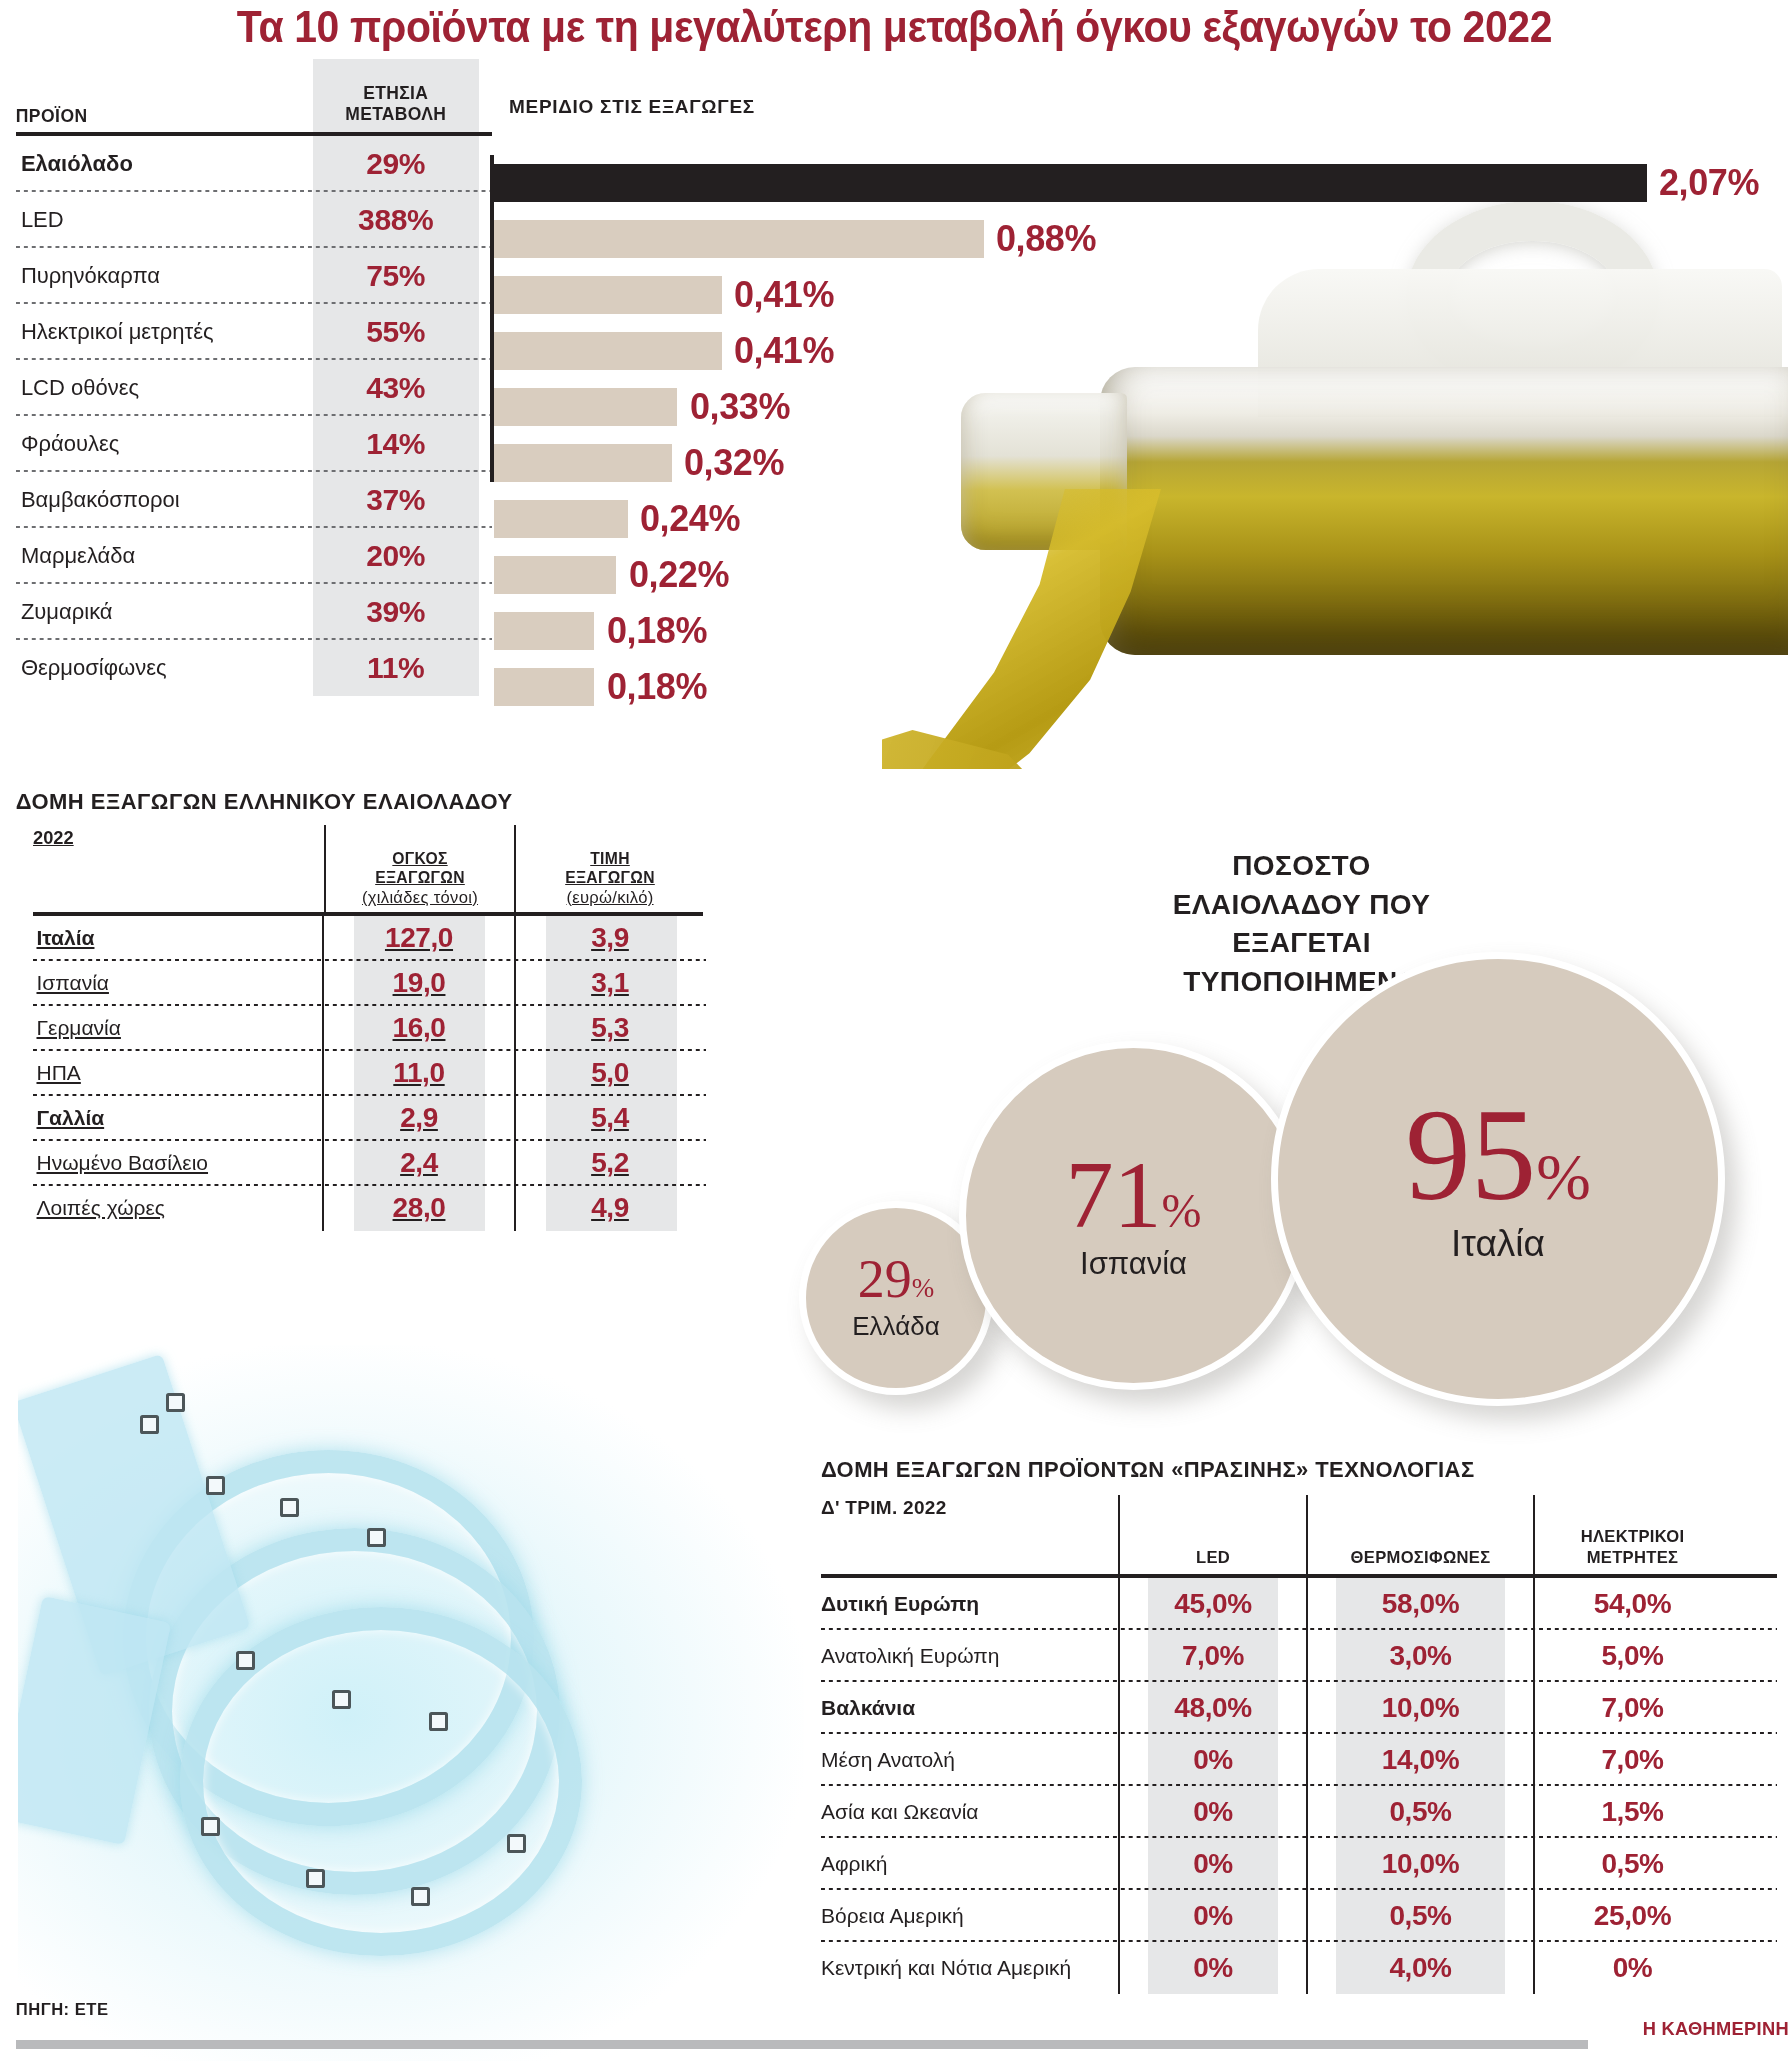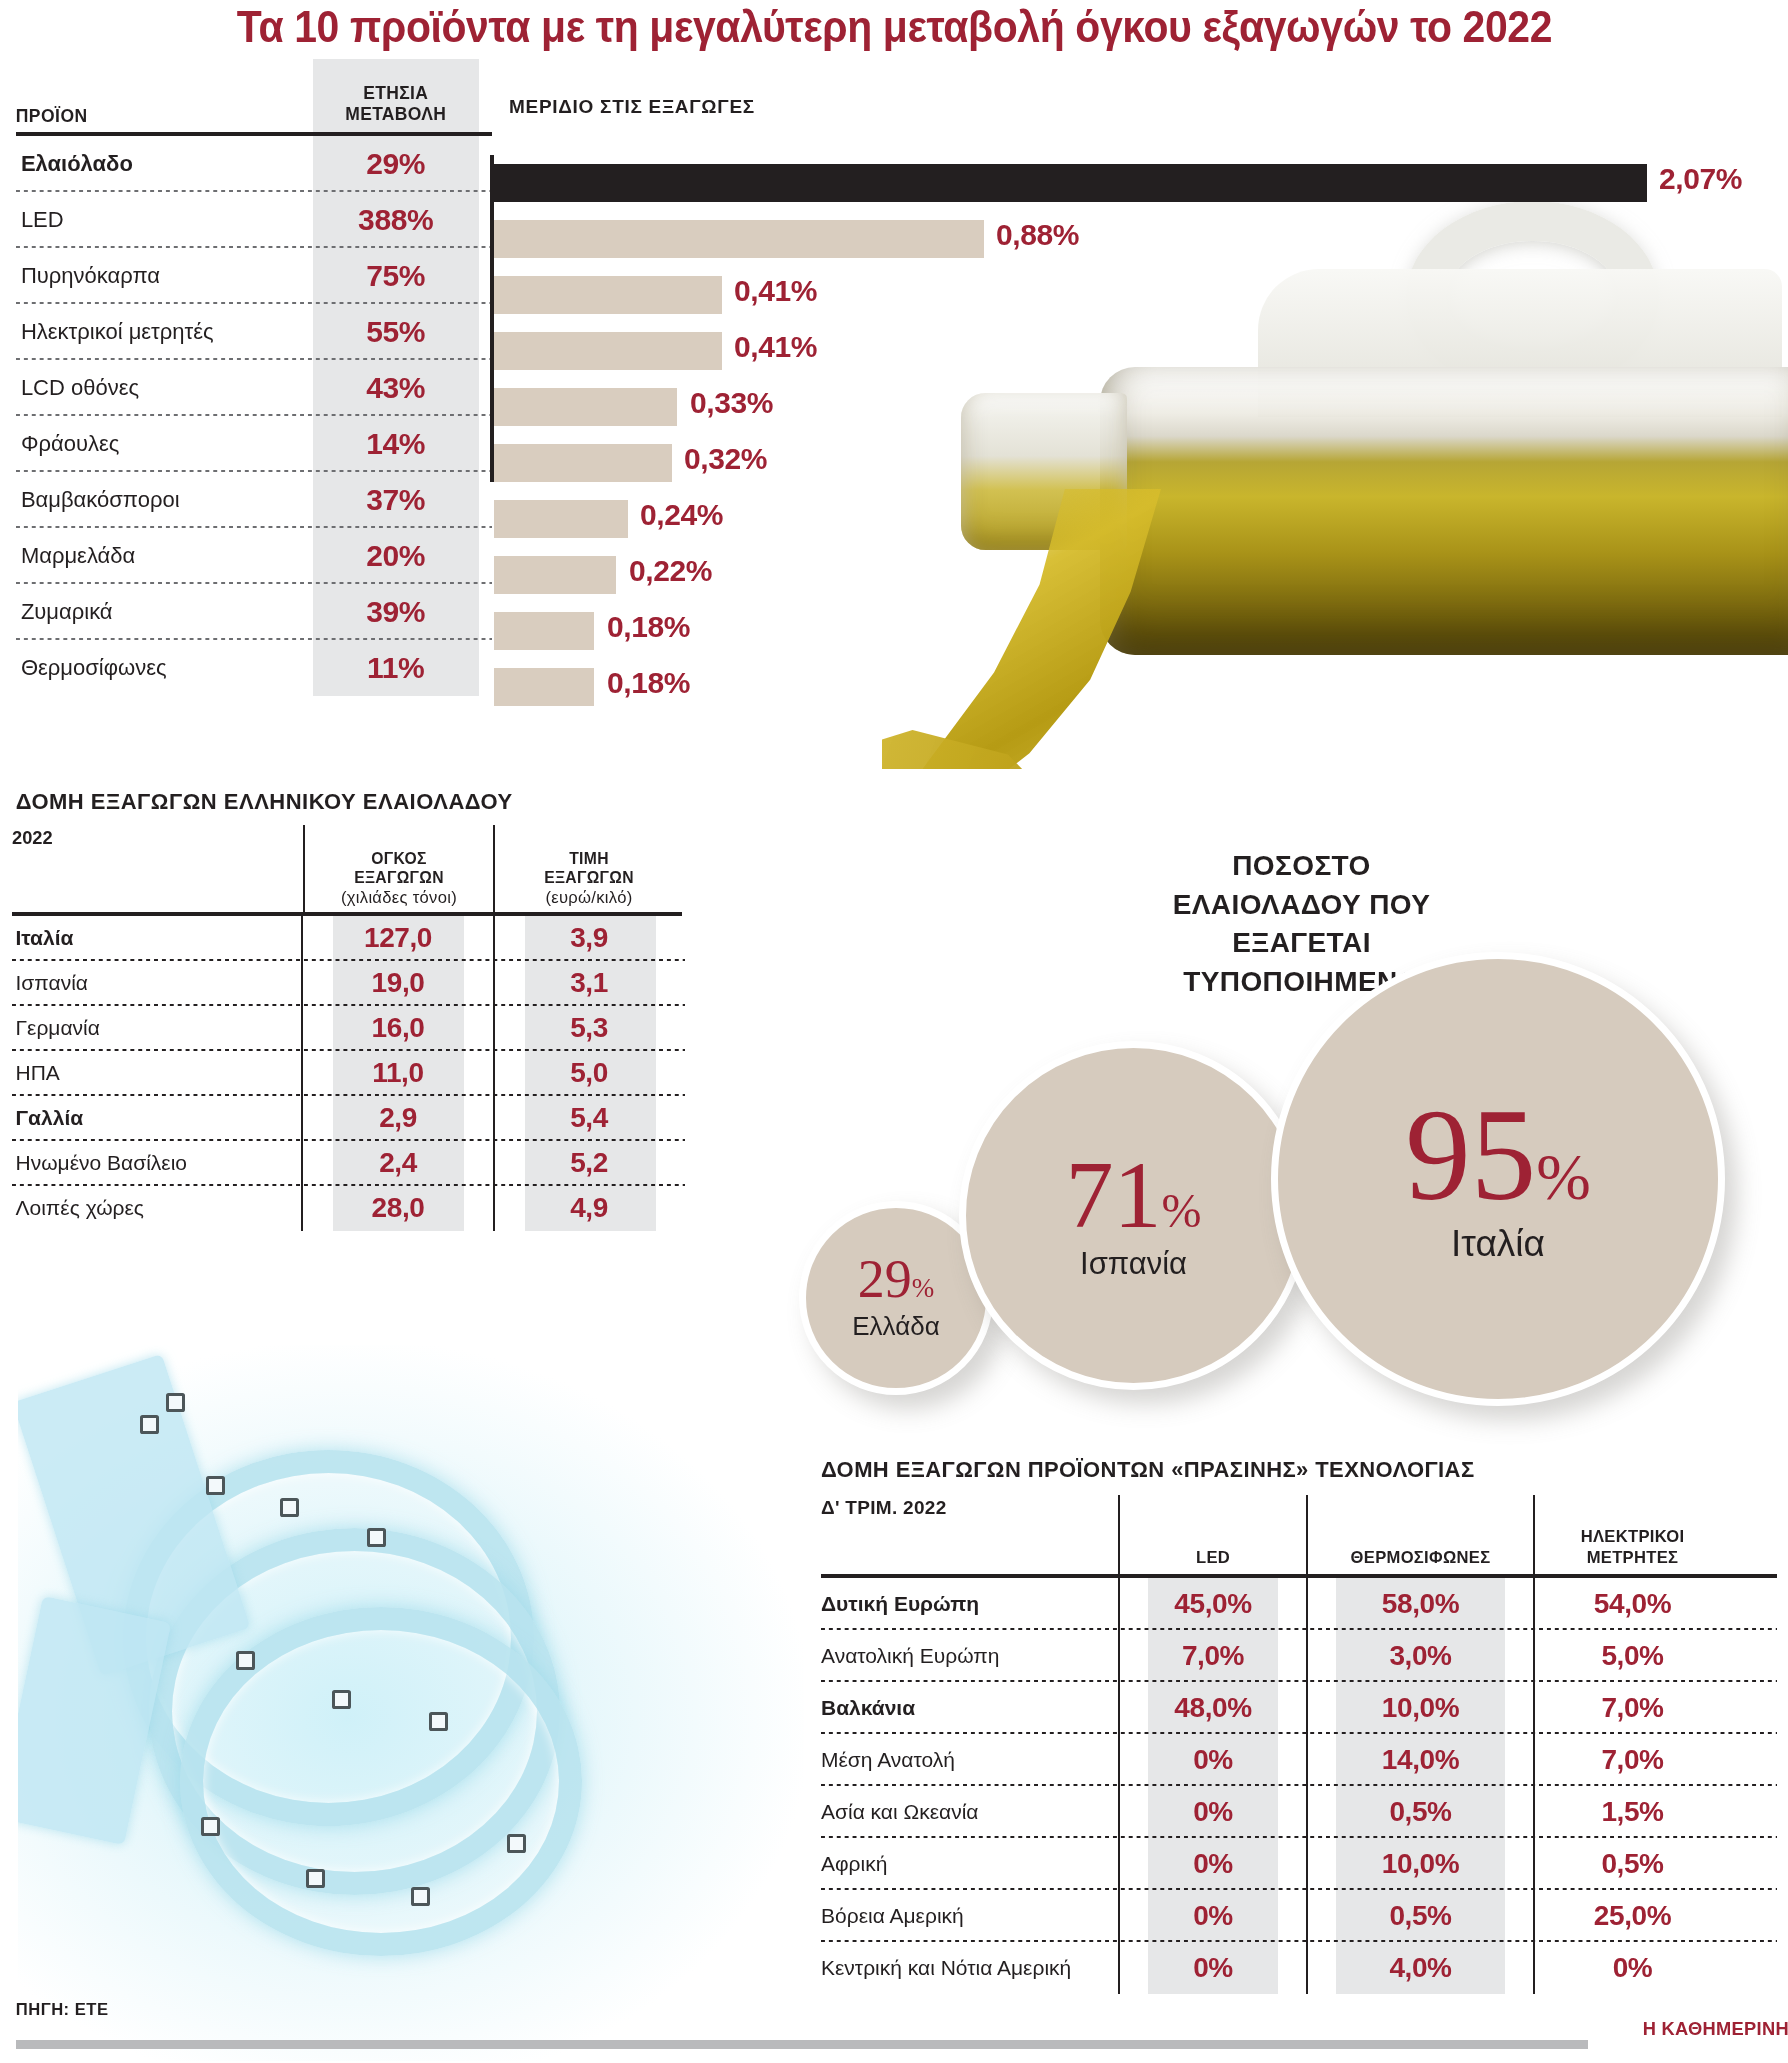--- a/index.html
+++ b/index.html
@@ -120,29 +120,29 @@
     position:absolute; left:509px; top:96px;
     font-size:19px; font-weight:bold; letter-spacing:0.7px;
   }
   .bars { position:absolute; left:494px; top:155px; width:1284px; }
   .bar-row { height:56px; position:relative; }
   .bar {
     position:absolute; left:0; top:8.7px; height:38px; background:#d9cdbf;
   }
   .bar.black { background:#231f20; }
   .bar-val {
-    position:absolute; top:7px; color:#9e2234; font-size:30px; font-weight:bold;
+    position:absolute; top:7px; color:#9e2234; font-size:36px; font-weight:bold;
     letter-spacing:-0.4px; white-space:nowrap;
   }
 
   
   .h2a { position:absolute; left:15.7px; top:789px; font-size:22px; font-weight:bold; letter-spacing:0.5px; }
 
   
-  .t2 { position:absolute; left:12px; top:825px; width:699px; }
+  .t2 { position:absolute; left:33px; top:825px; width:699px;text-decoration:underline; }
   .t2-head { display:flex; height:87px; }
   .t2-head .c0 { width:291px; font-size:18.3px; font-weight:bold; padding-top:1.7px; }
   .t2-head .c1, .t2-head .c2 {
     width:190px; text-align:center; font-size:15.7px; font-weight:bold;
     line-height:1.25; display:flex; flex-direction:column; justify-content:flex-end;
     align-items:center; padding-bottom:3.5px; letter-spacing:0.3px;
   }
   .t2-head .c1 { border-left:2.6px solid #231f20; }
   .t2-head .c2 { border-left:2.6px solid #231f20; }
   .t2-head .sub { font-weight:normal; font-size:16.6px; }

